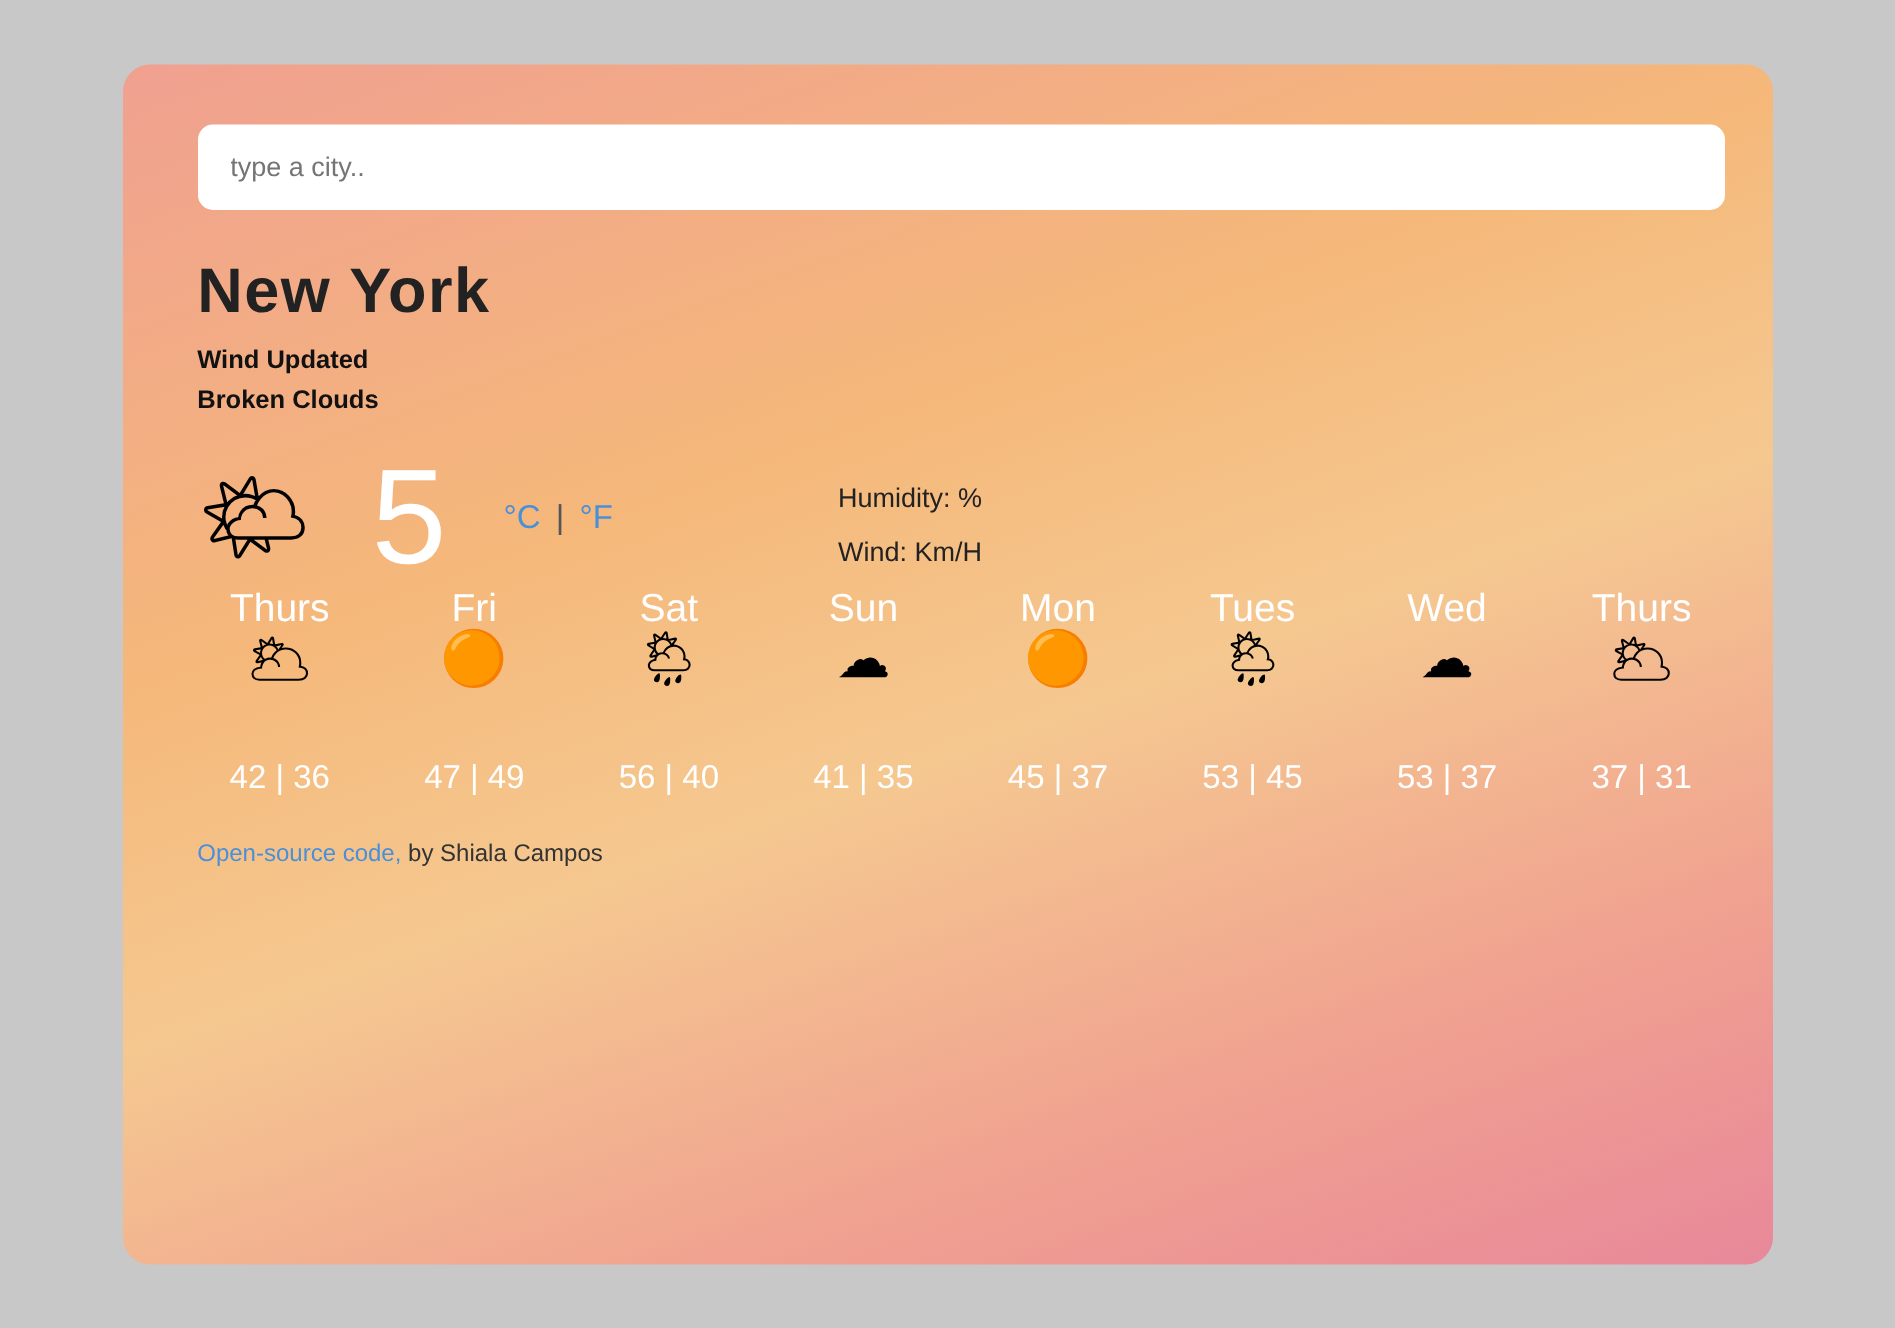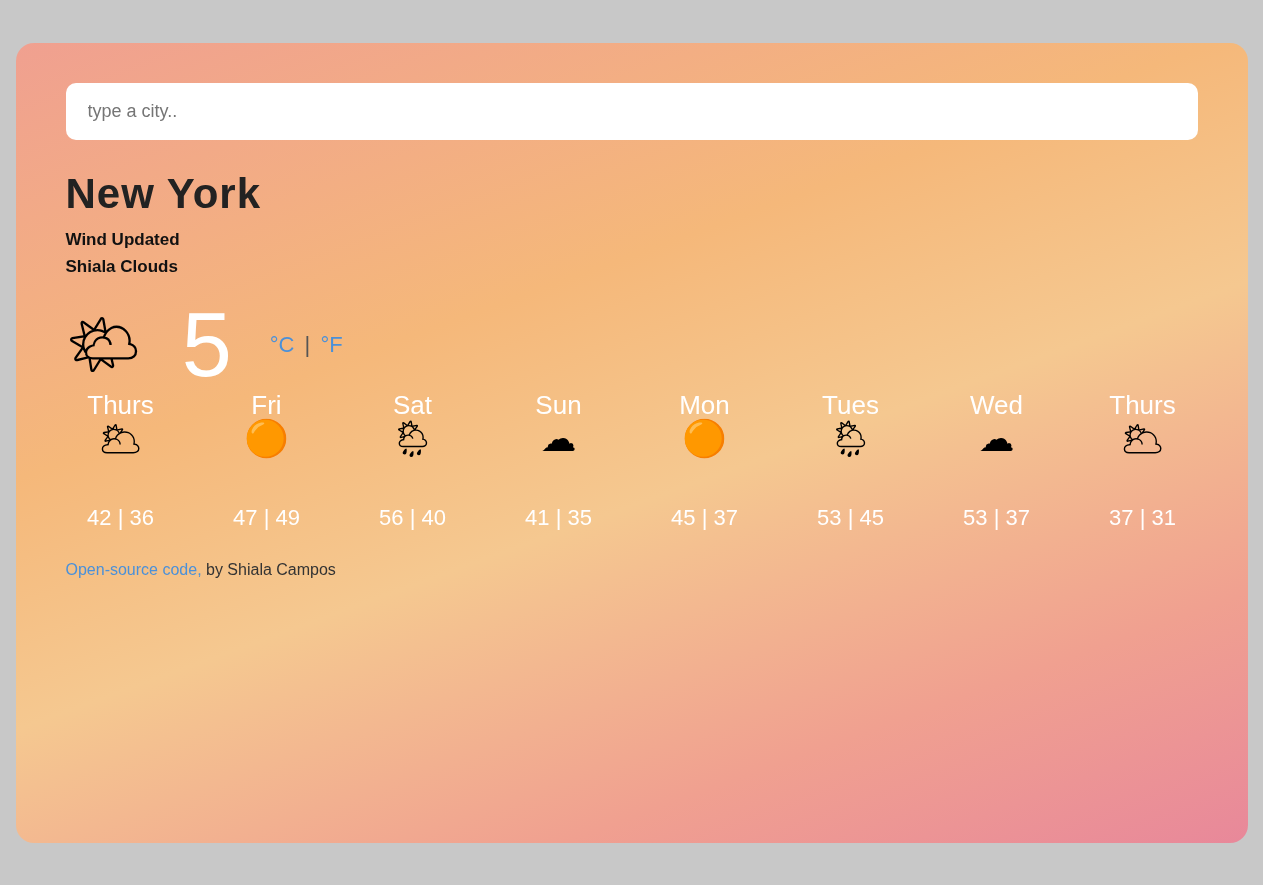--- a/index.html
+++ b/index.html
@@ -5,25 +5,25 @@
     * { box-sizing: border-box; margin: 0; padding: 0; }
     body {
       background: #c8c8c8;
       display: flex;
       justify-content: center;
       align-items: center;
       min-height: 885px;
       font-family: 'Arial', sans-serif;
     }
     .weather-card {
-      width: 1232px;
+      width: 1100px;
       min-height: 800px;
       background: linear-gradient(160deg, #f0a090 0%, #f5b87a 35%, #f5c890 55%, #f0a090 80%, #e8889a 100%);
       border-radius: 18px;
-      padding: 40px 50px 40px 50px;
+      padding: 40px 32px 40px 50px;
       position: relative;
     }
     .search-row {
       display: flex;
       gap: 20px;
       margin-bottom: 30px;
     }
     .search-input {
       flex: 1;
       padding: 18px 22px;
@@ -142,31 +142,35 @@
 <div class="weather-card">
 
   <div class="search-row">
     <input class="search-input" type="text" placeholder="type a city.." style="">
   </div>
 
   <h1 class="city-name">New York</h1>
 
   <div class="last-updated">
     <div>Wind Updated</div>
-    <div>Shiala Clouds</div>
+    <div>Broken Clouds</div>
   </div>
 
   <div class="current-row">
     <div class="weather-icon-large">🌤</div>
     <div class="temp-big">5</div>
     <div class="temp-units">
       <span class="celsius">°C</span>
       <span class="divider">|</span>
       <span class="fahrenheit">°F</span>
     </div>
+    <div class="weather-meta">
+      <p>Humidity: %</p>
+      <p>Wind: Km/H</p>
+    </div>
   </div>
 
   <div class="forecast-row" id="forecast-container">
   <div class="forecast-day">
       <div class="day-label">Thurs</div>
       <div class="day-icon">🌥</div>
       <div class="day-temps">42 | 36</div>
     </div>
       <div class="forecast-day">
       <div class="day-label">Fri</div>

